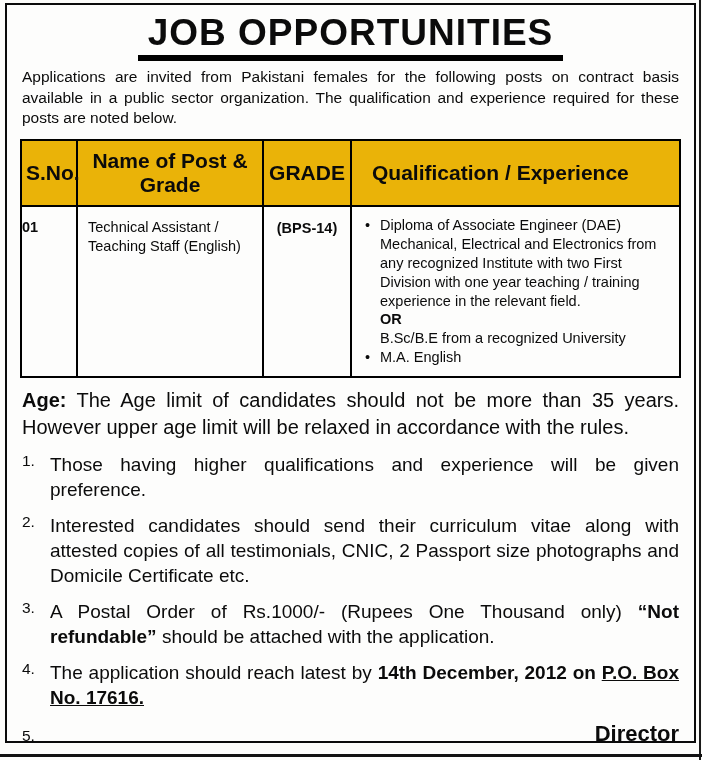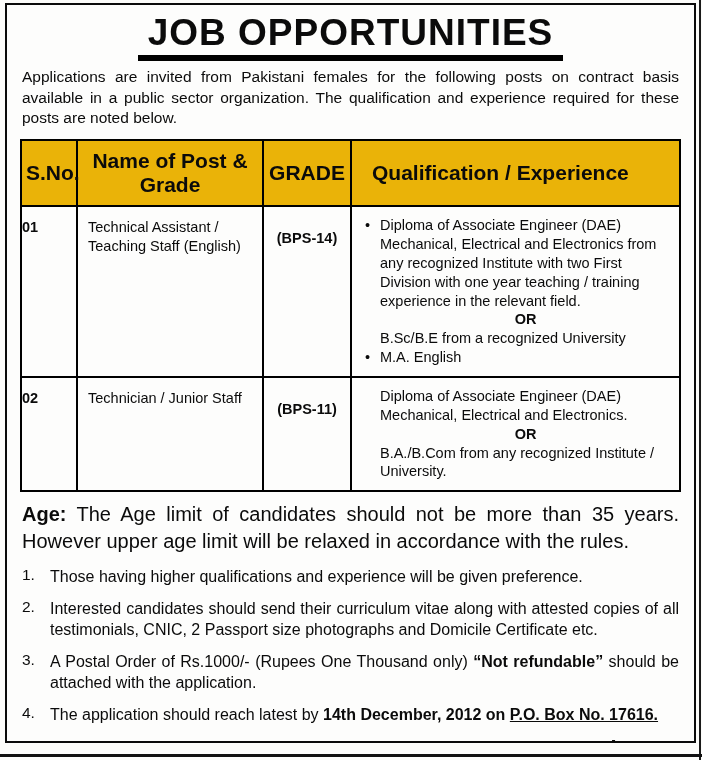--- a/index.html
+++ b/index.html
@@ -44,36 +44,36 @@
   table.posts th, table.posts td { border: 2px solid #000; }
   table.posts th {
     background: #eab308;
     font-size: 21px; font-weight: bold;
     padding: 8px 4px; text-align: center;
   }
   table.posts th.h-qual { text-align: left; padding-left: 20px; }
   table.posts td { vertical-align: top; font-size: 14.5px; line-height: 1.3; }
   td.sno { text-align: left; font-weight: bold; padding-top: 11px; }
   td.post { padding: 11px 8px 10px 10px; }
-  td.grade { text-align: center; font-weight: bold; padding-top: 22px; }
+  td.grade { text-align: center; font-weight: bold; padding-top: 12px; }
   td.qual { padding: 9px 8px 9px 12px; font-size: 14px; line-height: 1.3; }
   .qline { position: relative; padding-left: 16px; }
   .qline .bchar { position: absolute; left: 1px; top: 0; }
-  .qline.or { font-weight: bold; text-align: center; }
+  .qline.or { font-weight: bold; }
 
   .age-note {
     margin: 9px 2px 0 2px;
     font-size: 20px; line-height: 1.34; text-align: justify;
   }
   .age-label { font-weight: bold; }
 
   .conds { margin-top: 11px; }
   .cond { display: flex; margin: 0 2px 11px 2px; }
   .cond .num { flex: none; width: 28px; font-size: 15.5px; }
-  .cond .ctext { flex: 1; font-size: 16px; line-height: 1.32; text-align: justify; }
+  .cond .ctext { flex: 1; font-size: 19px; line-height: 1.32; text-align: justify; }
   .cond .ctext b { font-weight: bold; }
   .cond .ctext .bu { font-weight: bold; text-decoration: underline; }
   .cond.last { margin-bottom: 4px; align-items: baseline; }
   .director {
     flex: none; margin-left: auto; padding-left: 14px;
     font-weight: bold; font-size: 22px; white-space: nowrap;
   }
 
   .pid-row { margin-top: auto; display: flex; align-items: center; padding-bottom: 2px; }
   .pid { font-size: 13px; white-space: nowrap; padding-left: 2px; }
@@ -117,30 +117,20 @@
               <span>Diploma of Associate Engineer (DAE) Mechanical, Electrical and Electronics from any recognized Institute with two First Division with one year teaching / training experience in the relevant field.</span>
             </div>
             <div class="qline or">OR</div>
             <div class="qline">B.Sc/B.E from a recognized University</div>
             <div class="qline">
               <span class="bchar">•</span>
               <span>M.A. English</span>
             </div>
           </td>
         </tr>
-        <tr>
-          <td class="sno">02</td>
-          <td class="post">Technician / Junior Staff</td>
-          <td class="grade">(BPS-11)</td>
-          <td class="qual">
-            <div class="qline">Diploma of Associate Engineer (DAE) Mechanical, Electrical and Electronics.</div>
-            <div class="qline or">OR</div>
-            <div class="qline">B.A./B.Com from any recognized Institute / University.</div>
-          </td>
-        </tr>
       </tbody>
     </table>
 
     <p class="age-note"><span class="age-label">Age:</span><span> The Age limit of candidates should not be more than 35 years. However upper age limit will be relaxed in accordance with the rules.</span></p>
 
     <div class="conds">
 
       <div class="cond">
         <span class="num">1.</span>
         <p class="ctext">Those having higher qualifications and experience will be given preference.</p>

